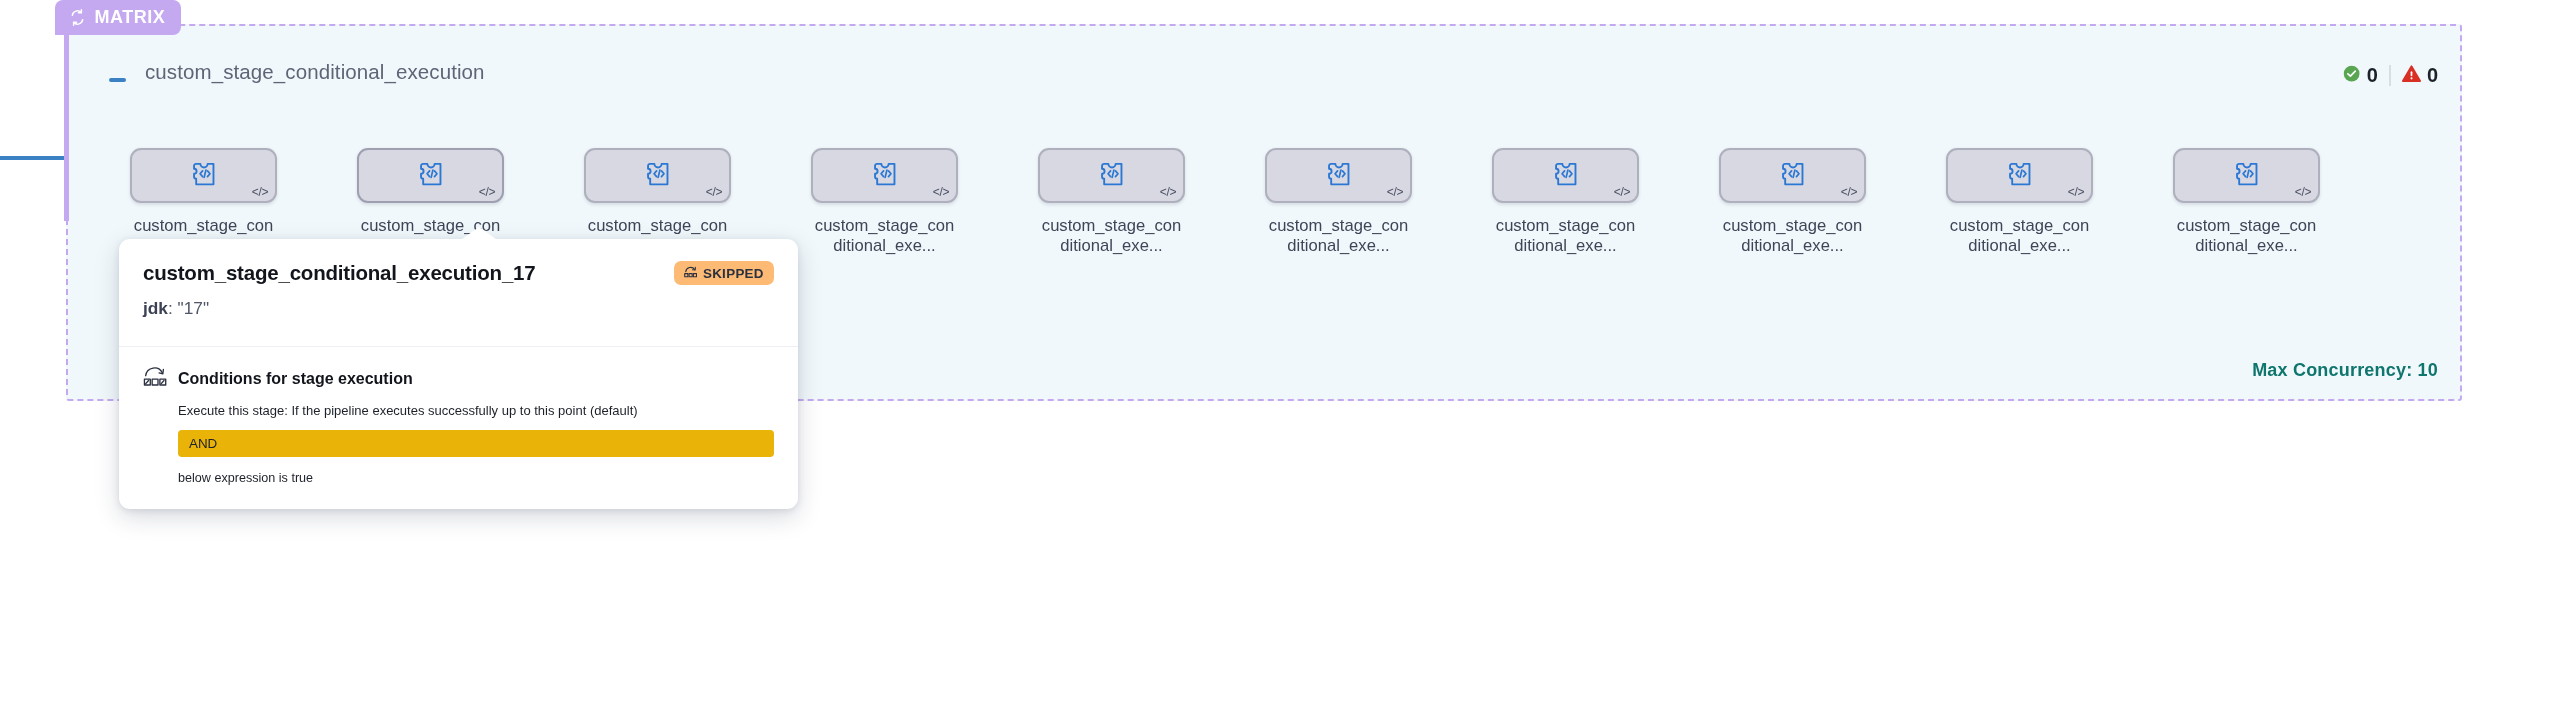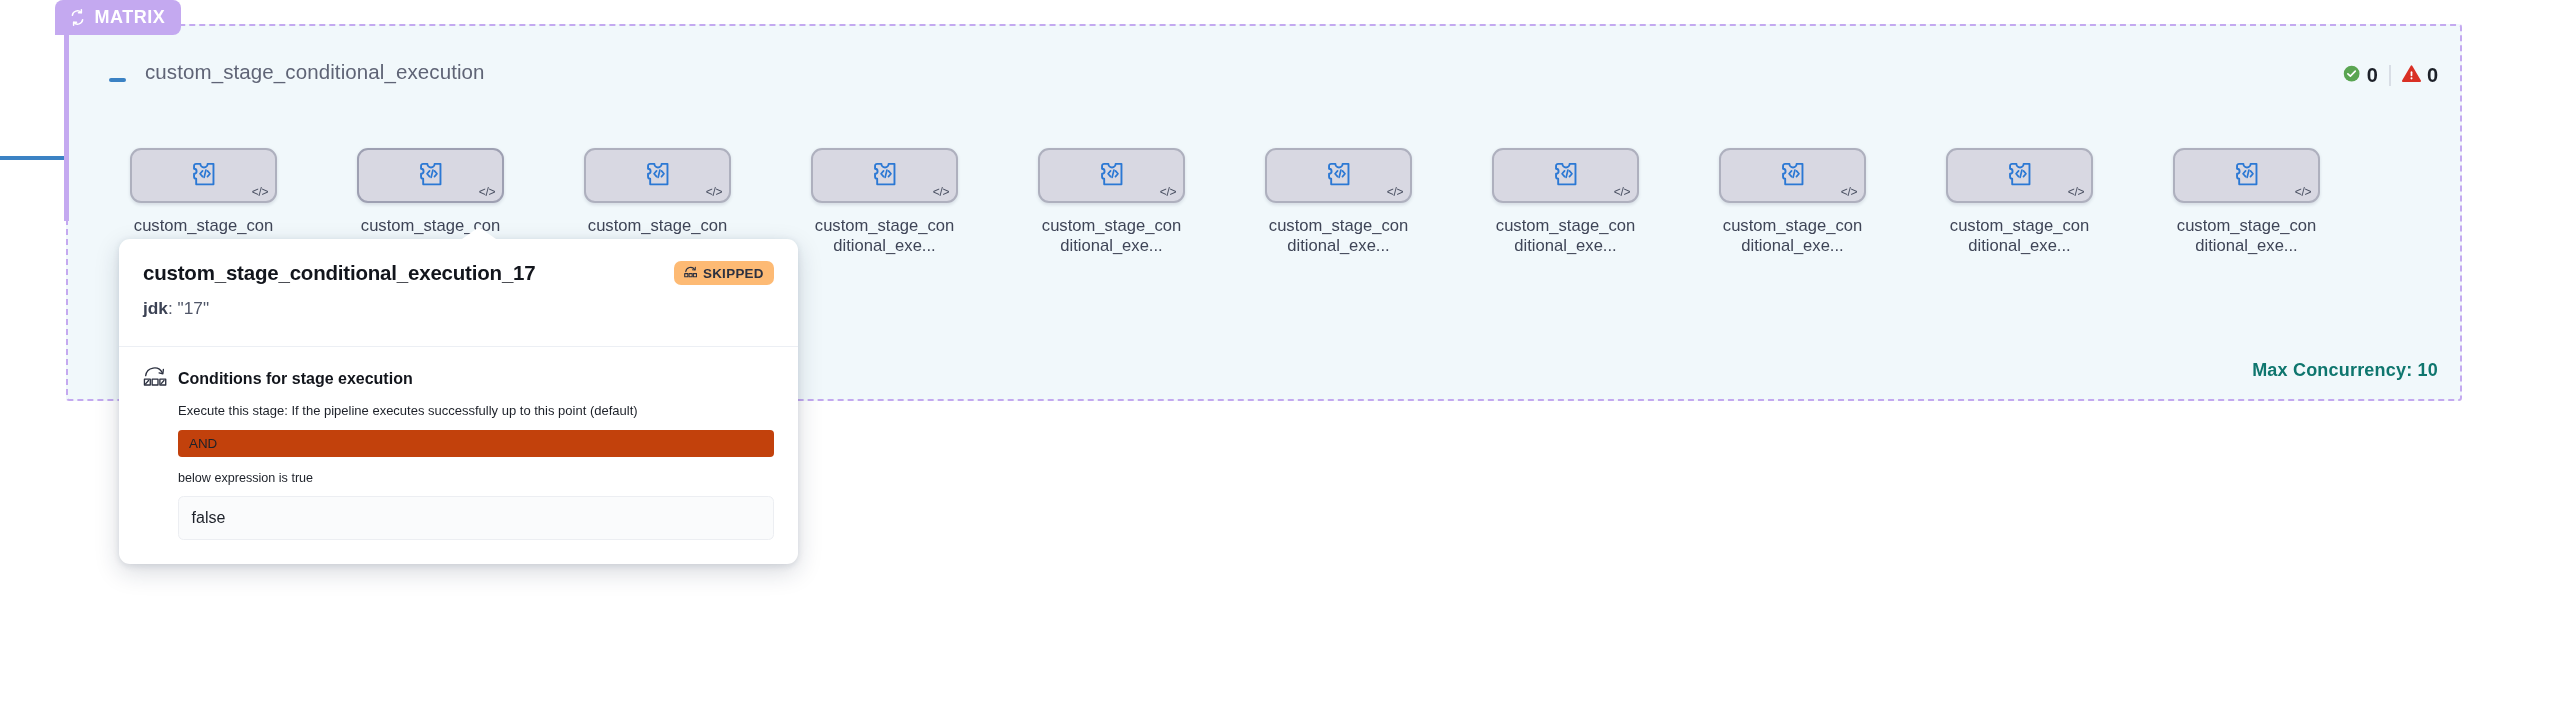--- a/index.html
+++ b/index.html
@@ -294,21 +294,21 @@
     margin-top: 11px;
     padding-left: 35px;
   }
   .cond-desc {
     font-size: 13px;
     color: #1d2129;
     line-height: 1.4;
   }
   .and-chip {
     margin-top: 9.5px;
-    background: #c2410c;
+    background: #eab308;
     border-radius: 4px;
     height: 27px;
     display: flex;
     align-items: center;
     padding-left: 11px;
     font-size: 13.4px;
     color: #1d2129;
     font-weight: 400;
   }
   .cond-sub {
@@ -547,19 +547,18 @@
             <path d="M22.6 21.4 L26.4 17.2"></path>
           </svg>
         </span>
         <span class="section-title">Conditions for stage execution</span>
       </div>
 
       <div class="cond-block">
         <div class="cond-desc">Execute this stage: If the pipeline executes successfully up to this point (default)</div>
         <div class="and-chip">AND</div>
         <div class="cond-sub">below expression is true</div>
-        <div class="expr-box">false</div>
       </div>
     </div>
   </div>
 
 </div>
 
 
 </body></html>

